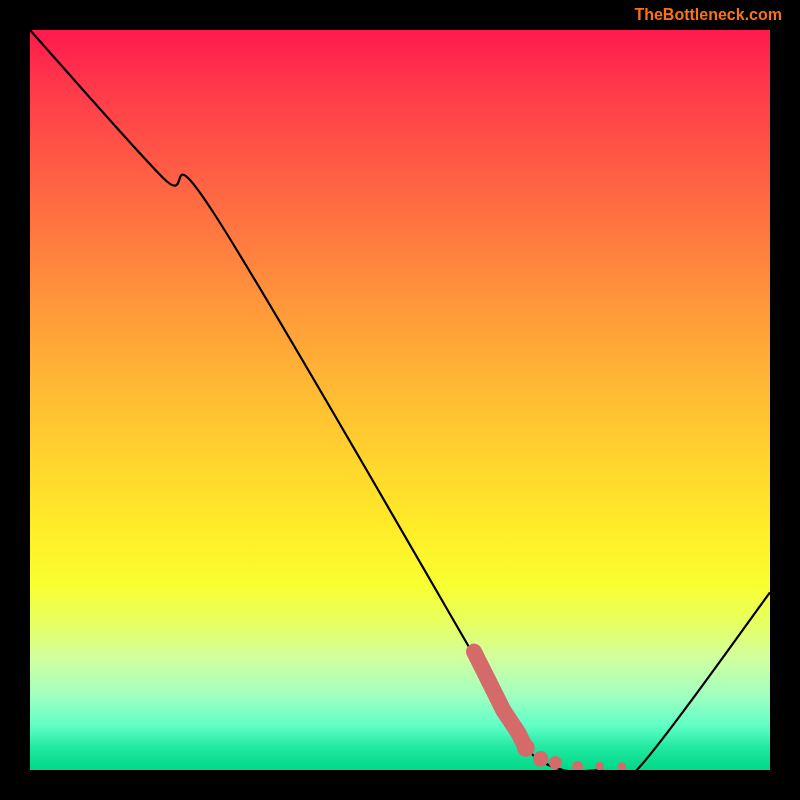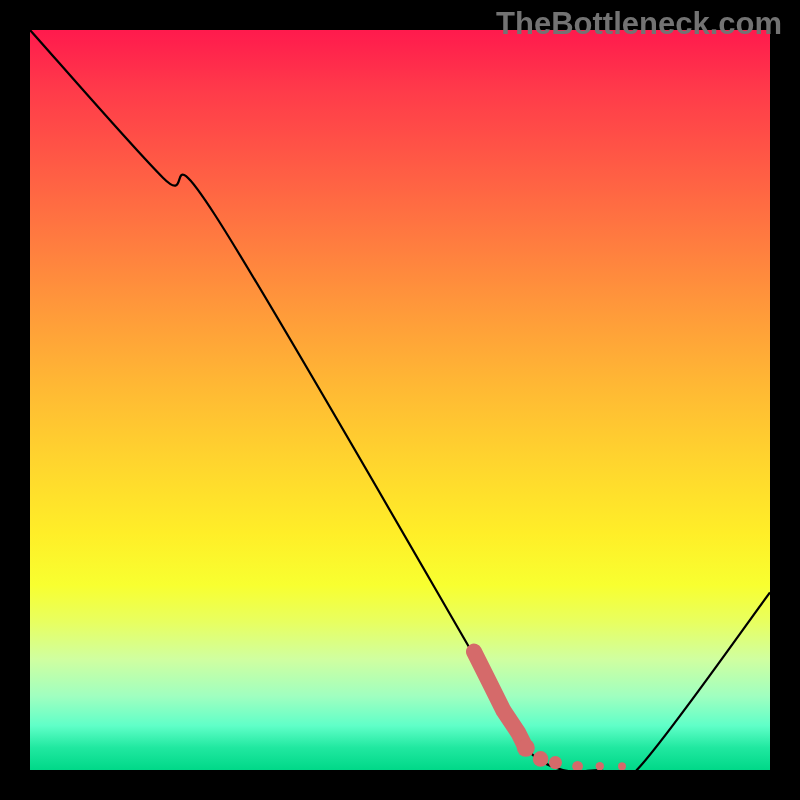--- a/index.html
+++ b/index.html
@@ -14,22 +14,22 @@
   .container {
     width: 800px;
     height: 800px;
     position: relative;
     background: #000;
   }
   .watermark {
     position: absolute;
     top: 6px;
     right: 18px;
-    color: #737373;
-    font-size: 31px;
+    color: #f97316;
+    font-size: 16px;
     font-weight: bold;
     z-index: 10;
   }
   .plot-area {
     position: absolute;
     top: 30px;
     left: 30px;
     width: 740px;
     height: 740px;
     background: linear-gradient(to bottom,

